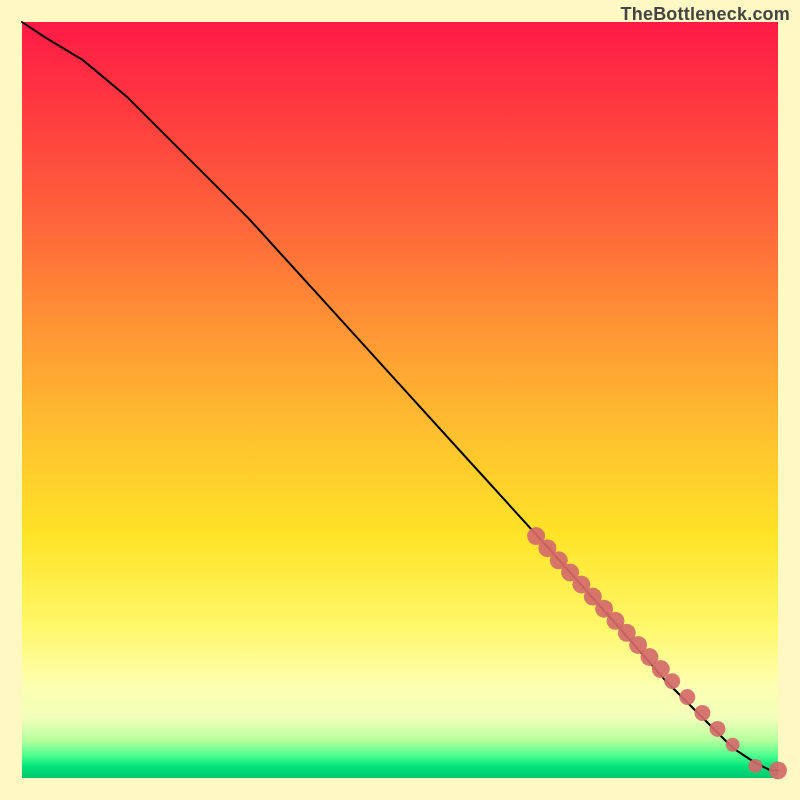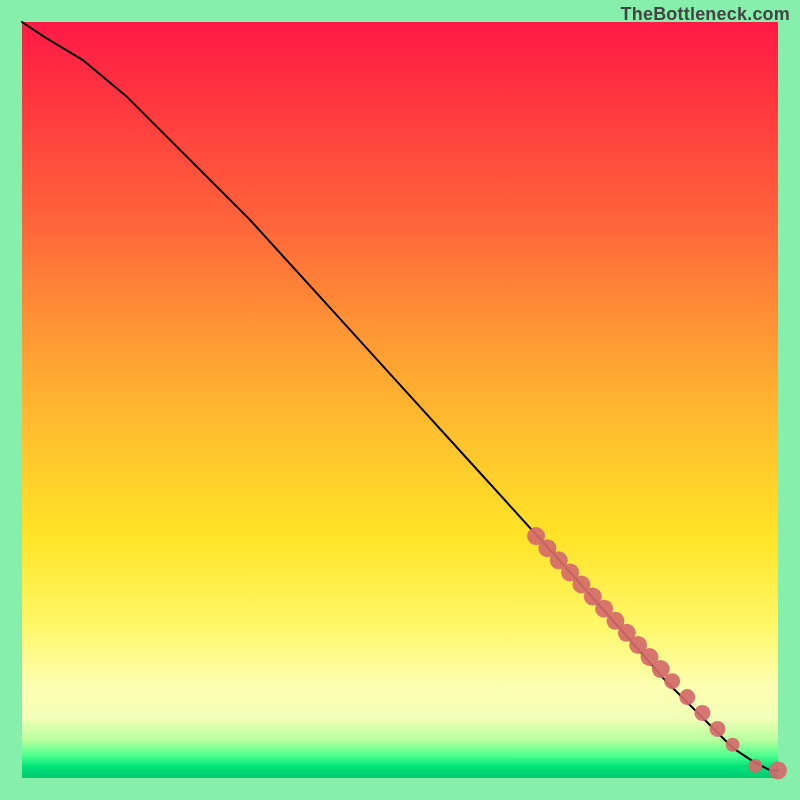--- a/index.html
+++ b/index.html
@@ -8,21 +8,21 @@
     width: 800px;
     height: 800px;
     background: #000;
     font-family: Arial, Helvetica, sans-serif;
     overflow: hidden;
   }
   .stage {
     position: relative;
     width: 800px;
     height: 800px;
-    background: #86efac;
+    background: #fef9c3;
   }
   .plot {
     position: absolute;
     left: 22px;
     top: 22px;
     width: 756px;
     height: 756px;
     
     background: linear-gradient(
       to bottom,

